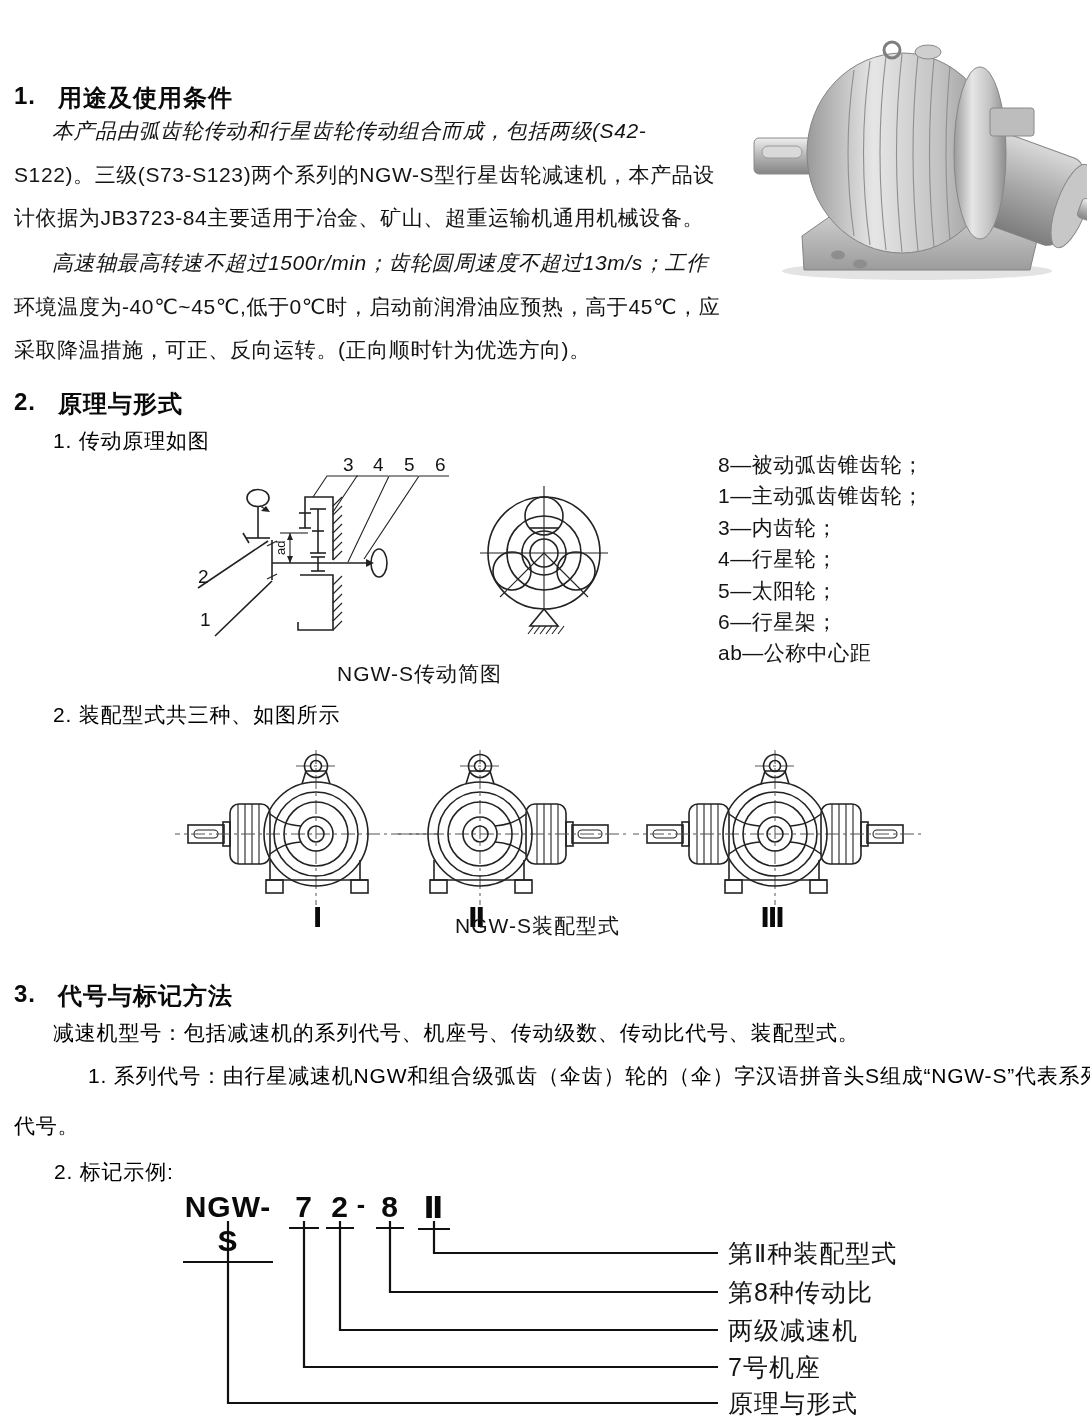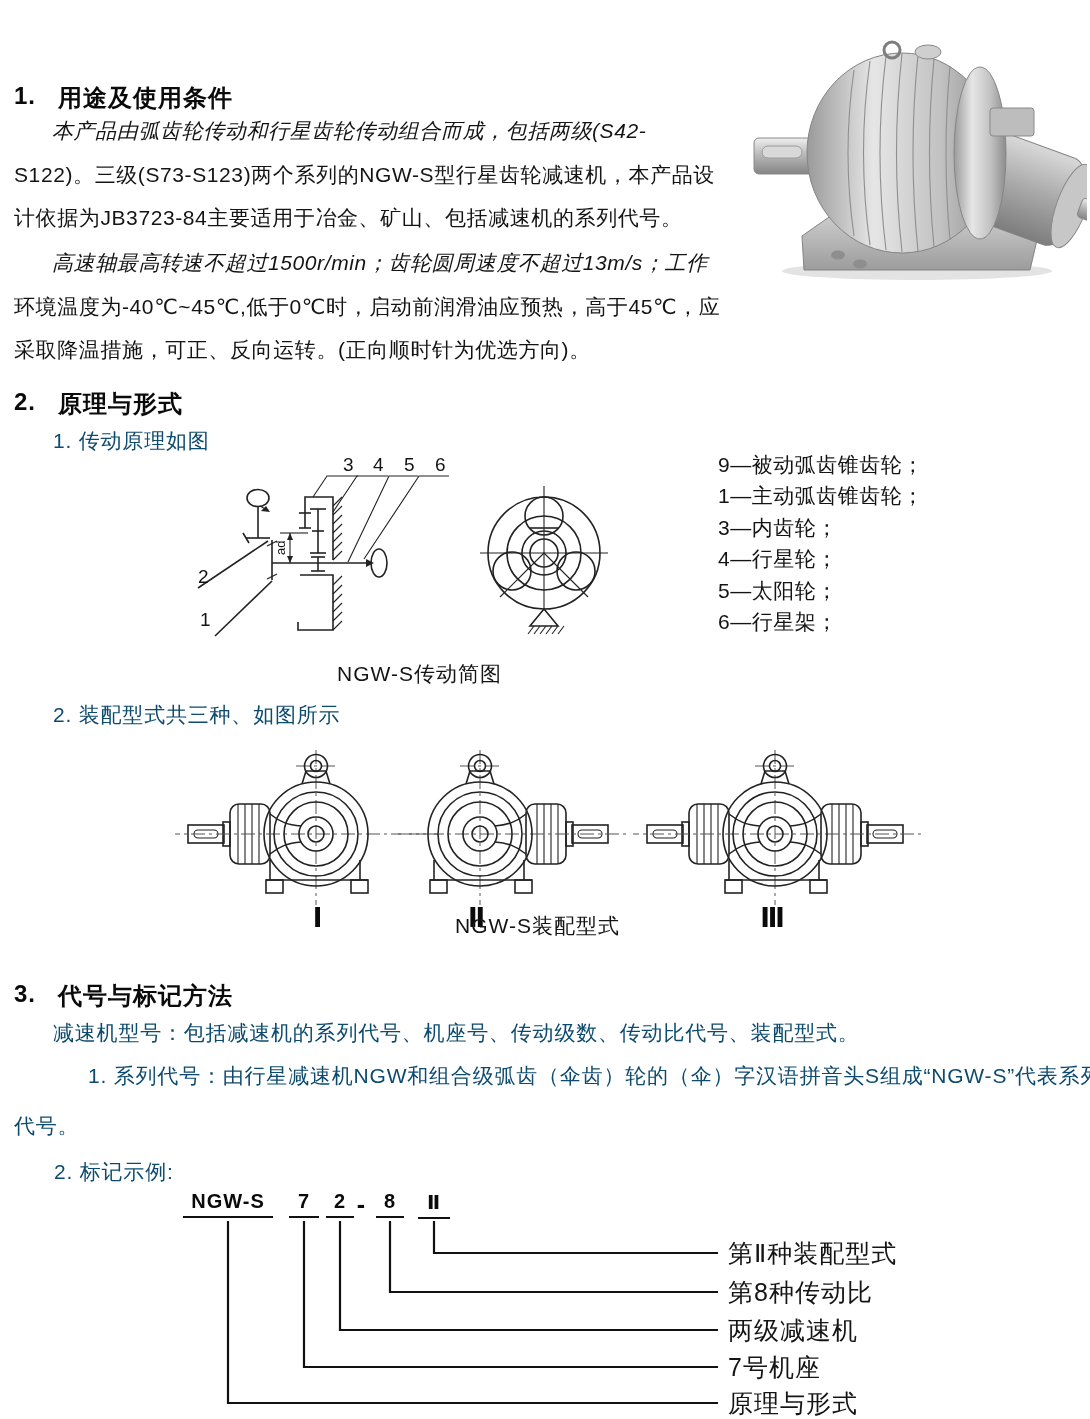--- a/index.html
+++ b/index.html
@@ -7,32 +7,32 @@
     position:relative; width:1090px; height:1419px; background:#ffffff;
     font-family:"Liberation Sans","DejaVu Sans",sans-serif; color:#111;
     overflow:hidden; margin:0 auto;
   }
   .abs{position:absolute;}
   .h{display:flex; font-weight:bold; font-size:24px; letter-spacing:1px; color:#0a0a0a;}
   .h .num{width:44px; flex:0 0 auto;}
   .body-par{width:700px; font-size:21px; line-height:43.6px; letter-spacing:0.6px; color:#141414;}
   .body-par .ln{white-space:nowrap;}
   .body-par .ln.indent{text-indent:38px;font-style:italic;}
-  .subitem{font-size:21px; letter-spacing:0.8px; color:#0c4a6e; white-space:nowrap;}
+  .subitem{font-size:21px; letter-spacing:0.8px; color:#000000; white-space:nowrap;}
   .legend{font-size:21px; line-height:31.4px; letter-spacing:0.5px; color:#141414;}
   .caption{font-size:21px; letter-spacing:1px; color:#141414; white-space:nowrap;}
   .roman{font-size:26px; font-weight:bold; text-align:center; width:34px; letter-spacing:1px; color:#0a0a0a;}
   svg{display:block;}
   .lineart{stroke:#222; stroke-width:1.6; fill:none;}
   .lineart-thin{stroke:#222; stroke-width:1.1; fill:none;}
   .cl{stroke:#555; stroke-width:1; fill:none; stroke-dasharray:14 4 3 4;}
   .solidtxt{fill:#141414; stroke:none; font-family:"Liberation Sans","DejaVu Sans",sans-serif;}
   
   .mark{position:absolute; left:150px; top:1188px; width:790px; height:230px;}
-  .mark .code{position:absolute; top:2px; font-size:20px; font-weight:bold; letter-spacing:1px;
+  .mark .code{position:absolute; top:2px; font-size:30px; font-weight:bold; letter-spacing:1px;
               text-align:center; color:#0a0a0a; border-bottom:2.5px solid #111; padding-bottom:3px;}
   .mark .dash{position:absolute; top:2px; font-size:25px; font-weight:bold; color:#0a0a0a; text-align:center;}
   .mark .callout{position:absolute; left:578px; font-size:25px; letter-spacing:1px; color:#141414; line-height:26px; white-space:nowrap;}
   .hidden-defs{position:absolute; width:0; height:0; overflow:hidden;}
 </style>
 </head>
 <body>
 
 <div class="page">
 
@@ -72,21 +72,21 @@
   </svg>
 
   <div class="abs h" style="left:14px; top:82px;">
     <span class="num">1.</span>
     <span>用途及使用条件</span>
   </div>
 
   <div class="abs body-par" style="left:14px; top:109px;">
     <div class="ln indent">本产品由弧齿轮传动和行星齿轮传动组合而成，包括两级(S42-</div>
     <div class="ln">S122)。三级(S73-S123)两个系列的NGW-S型行星齿轮减速机，本产品设</div>
-    <div class="ln">计依据为JB3723-84主要适用于冶金、矿山、包括减速机的系列代号。</div>
+    <div class="ln">计依据为JB3723-84主要适用于冶金、矿山、超重运输机通用机械设备。</div>
   </div>
 
   <div class="abs body-par" style="left:14px; top:241px;">
     <div class="ln indent">高速轴最高转速不超过1500r/min；齿轮圆周速度不超过13m/s；工作</div>
     <div class="ln">环境温度为-40℃~45℃,低于0℃时，启动前润滑油应预热，高于45℃，应</div>
     <div class="ln">采取降温措施，可正、反向运转。(正向顺时针为优选方向)。</div>
   </div>
 
   <svg class="abs" style="left:742px; top:28px;" width="345" height="255" viewBox="0 0 345 255">
     <defs>
@@ -229,26 +229,27 @@
       <line x1="50" y1="166" x2="56" y2="158"></line>
         <line x1="56" y1="166" x2="62" y2="158"></line>
       <line x1="62" y1="166" x2="68" y2="158"></line>
         <line x1="68" y1="166" x2="74" y2="158"></line>
       <line x1="74" y1="166" x2="80" y2="158"></line>
         <line x1="80" y1="166" x2="86" y2="158"></line>
     </g>
   </svg>
 
   <div class="abs legend" style="left:718px; top:449px;">
-    <div>9—被动弧齿锥齿轮；</div>
+    <div>8—被动弧齿锥齿轮；</div>
     <div>1—主动弧齿锥齿轮；</div>
     <div>3—内齿轮；</div>
     <div>4—行星轮；</div>
     <div>5—太阳轮；</div>
     <div>6—行星架；</div>
+    <div>ab—公称中心距</div>
   </div>
 
   <div class="abs caption" style="left:337px; top:660px;text-align:right;">NGW-S传动简图</div>
 
   <div class="abs subitem" style="left:53px; top:701px;">2. 装配型式共三种、如图所示</div>
 
   <svg class="abs" style="left:175px; top:737px;" width="265" height="168" viewBox="0 0 265 168">
     <use href="#asm-shaft" transform="translate(141,97)"></use>
     <use href="#asm-housing" transform="translate(141,97)"></use>
   </svg>

